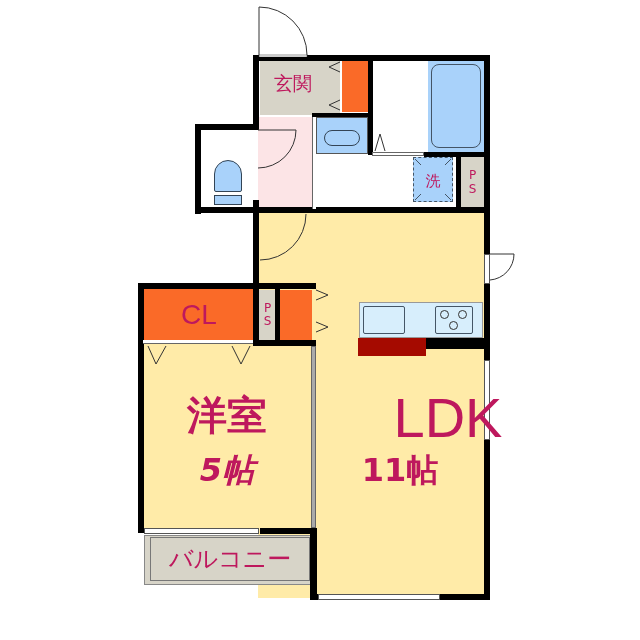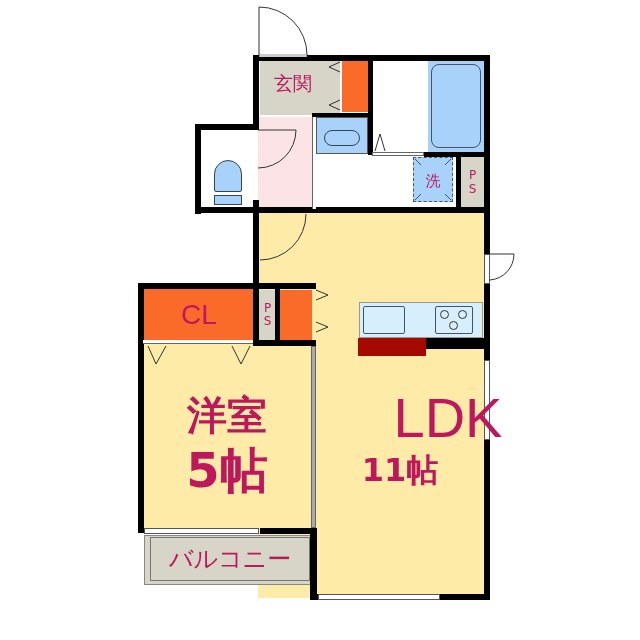--- a/index.html
+++ b/index.html
@@ -123,16 +123,16 @@
 </svg>
 
 <div class="lbl" style="left:260px;top:62px;width:66px;height:44px;font-size:19px;">玄関</div>
 <div class="lbl" style="left:145px;top:290px;width:108px;height:50px;font-size:28px;font-family:'Liberation Sans',sans-serif;">CL</div>
 <div class="lbl" style="left:259px;top:290px;width:17px;height:50px;font-size:12px;white-space:pre-line;line-height:13px;">P
 S</div>
 <div class="lbl" style="left:461px;top:157px;width:23px;height:50px;font-size:12px;white-space:pre-line;line-height:14px;">P
 S</div>
 <div class="lbl" style="left:413px;top:160px;width:40px;height:42px;font-size:15px;">洗</div>
 <div class="lbl" style="left:143px;top:390px;width:168px;height:50px;font-size:40px;font-weight:bold;">洋室</div>
-<div class="lbl" style="left:143px;top:446px;width:168px;height:50px;font-size:48px;font-weight:bold;">5帖</div>
+<div class="lbl" style="left:143px;top:446px;width:168px;height:50px;font-size:32px;font-weight:bold;font-style:italic;">5帖</div>
 <div class="lbl" style="left:316px;top:390px;width:168px;height:54px;font-size:56px;font-family:'Liberation Sans',sans-serif;margin-left:48px;">LDK</div>
 <div class="lbl" style="left:316px;top:446px;width:168px;height:50px;font-size:32px;font-weight:bold;">11帖</div>
 <div class="lbl" style="left:150px;top:538px;width:160px;height:42px;font-size:24px;">バルコニー</div>
 
 </body></html>

